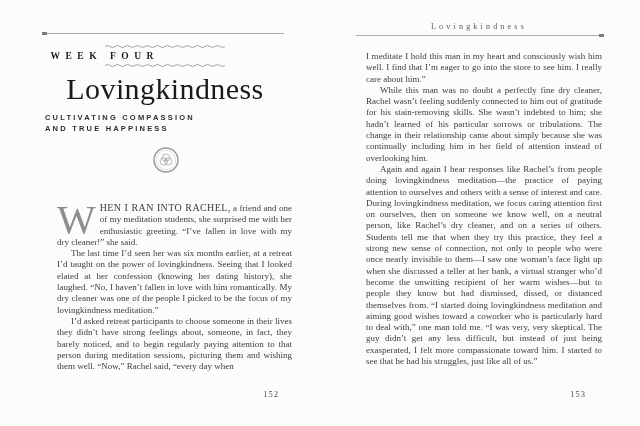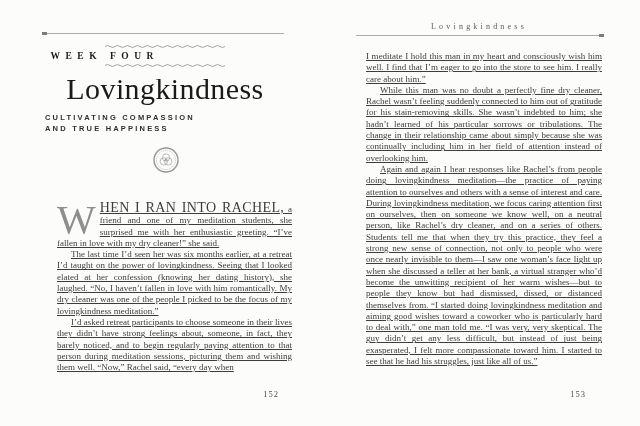--- a/index.html
+++ b/index.html
@@ -34,34 +34,34 @@
   }
   .medallion{left:152px;top:146px;}
 
   
   .running-head{
     left:356px;top:22px;width:246px;text-align:center;
     font-size:8px;letter-spacing:3.2px;color:#5a5a5a;
   }
 
   
-  .body-col{position:absolute;text-decoration:underline;}
+  .body-col{position:absolute;}
   .para{
     margin:0;text-align:justify;
     font-size:9px;line-height:11.3px;color:#3d3d3d;
     hyphens:none;
   }
   .para.indent{text-indent:14px;}
   .dropcap{
     float:left;
     font-size:41px;line-height:33px;height:33px;
     margin:1px 4px 0 0;
     color:#8e8e8e;
   }
-  .smallcaps{font-size:14px;letter-spacing:.4px;}
+  .smallcaps{font-size:10px;letter-spacing:.4px;}
   .folio{
     position:absolute;text-align:right;
     font-size:8.5px;letter-spacing:1px;color:#4f4f4f;
   }
 </style>
 </head>
 <body>
 
 <div class="spread">
 

